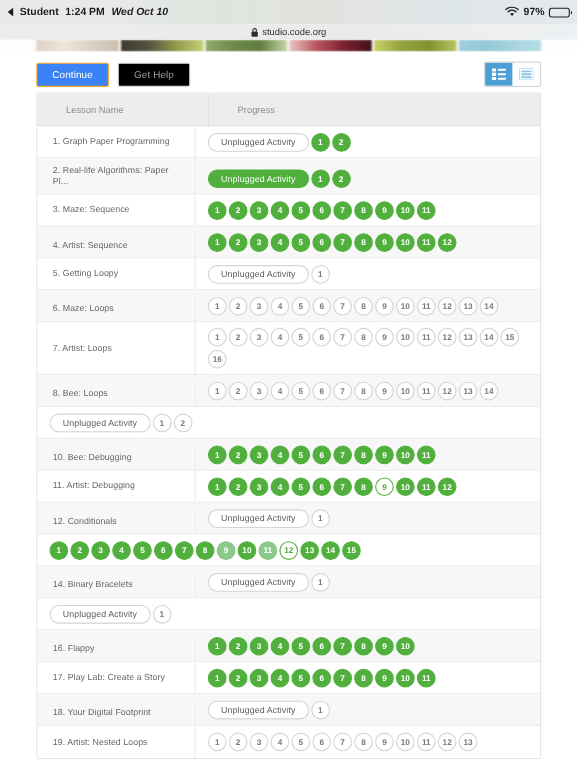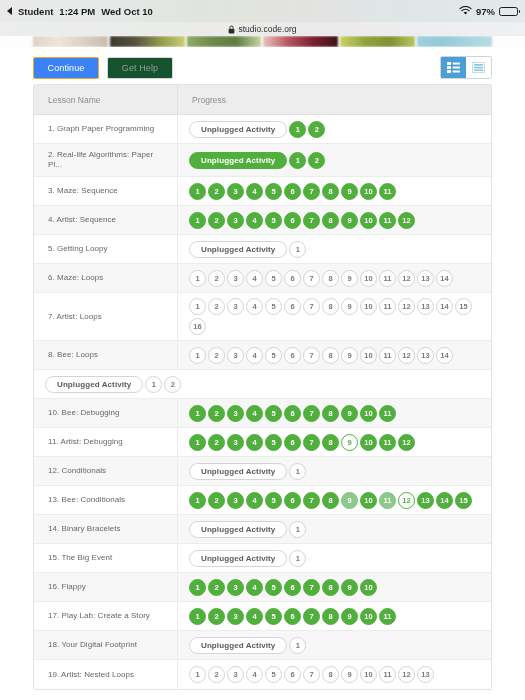--- a/index.html
+++ b/index.html
@@ -24,21 +24,21 @@
   .sb-left { display: flex; align-items: center; gap: 6px; white-space: nowrap; }
   .back-arrow {
     width: 0; height: 0;
     border-top: 4px solid transparent;
     border-bottom: 4px solid transparent;
     border-right: 5px solid #1c1c1e;
     display: inline-block;
   }
   .sb-app { font-weight: 600; font-size: 9.5px; }
   .sb-time { font-weight: 600; font-size: 9.5px; }
-  .sb-date { font-weight: 600; font-size: 9.5px; }
+  .sb-date { font-weight: 600; font-size: 9.5px; font-style: italic; }
   .sb-right { margin-left: auto; display: flex; align-items: center; gap: 4px; }
   .wifi-icon { display: block; }
   .sb-battpct { font-size: 9.5px; font-weight: 600; }
   .batt {
     position: relative;
     width: 19px; height: 9px;
     border: 1px solid #1c1c1e;
     border-radius: 2.5px;
     padding: 1px;
   }
@@ -104,21 +104,21 @@
     cursor: pointer;
     letter-spacing: .1px;
   }
   .btn-continue {
     background: #3b82f6;
     color: #ffffff;
     border: 1px solid #f5a623;
     font-weight: 400;
   }
   .btn-gethelp {
-    background: #14532d;
+    background: #000000;
     color: #9b9b9b;
     border: 1px solid #d6d6d6;
     margin-left: 8px;
   }
   .viewtoggle {
     margin-left: auto;
     display: flex;
     border: 1px solid #cfd4d8;
     border-radius: 2px;
     overflow: hidden;
@@ -143,32 +143,33 @@
     display: flex;
     background: #ededed;
     height: 30px;
     border-bottom: 1px solid #e0e0e0;
   }
   .th {
     display: flex; align-items: center;
     font-size: 8.5px;
     color: #8c8c8c;
     padding-left: 14px;
+    margin-left: 12px;
   }
   .th-name { width: 144px; border-right: 1px solid #e0e0e0; }
   .th-prog { flex: 1; }
 
   .trow {
     display: flex;
     align-items: stretch;
     border-bottom: 1px solid #ececec;
     min-height: 29px;
     background: #ffffff;
   }
-  .trow.alt { background: #f7f7f7; }
+  .trow.alt { background: #f7f7f7; align-items: flex-end; }
   .trow:last-child { border-bottom: none; }
 
   .td-name {
     width: 144px;
     border-right: 1px solid #ececec;
     display: flex; align-items: center;
     padding: 6px 8px 6px 14px;
     font-size: 8px;
     color: #676767;
     letter-spacing: .05px;
@@ -199,21 +200,21 @@
   .bub.partial  { background: #8dc98a; color: #ffffff; border: 1px solid #86c383; }
   .bub.ring     { background: #ffffff; color: #51b03d; border: 1.2px solid #51b03d; }
   .bub.todo     { background: #ffffff; color: #7a7a7a; border: 1px solid #d4d4d4; }
 
   .pill {
     height: 17px;
     border-radius: 9px;
     padding: 0 11px;
     display: flex; align-items: center; justify-content: center;
     font-size: 8px;
-    font-weight: 700;
+    font-weight: 400;
     flex: 0 0 auto;
     cursor: pointer;
     user-select: none;
     letter-spacing: .1px;
   }
   .pill.todo { background: #ffffff; color: #5b5b5b; border: 1px solid #d4d4d4; }
   .pill.done { background: #51b03d; color: #ffffff; border: 1px solid #51b03d; }
 </style>
 </head>
 <body>
@@ -448,21 +449,20 @@
           </div>
         </div>
         <div class="trow alt">
           <div class="td-name">12. Conditionals</div>
           <div class="td-prog">
             <div class="pill todo">Unplugged Activity</div>
             <div class="bub todo">1</div>
           </div>
         </div>
         <div class="trow">
-          <div class="td-name">13. Bee: Conditionals</div>
           <div class="td-prog">
             <div class="bub done">1</div>
             <div class="bub done">2</div>
             <div class="bub done">3</div>
             <div class="bub done">4</div>
             <div class="bub done">5</div>
             <div class="bub done">6</div>
             <div class="bub done">7</div>
             <div class="bub done">8</div>
             <div class="bub partial">9</div>
@@ -475,21 +475,20 @@
           </div>
         </div>
         <div class="trow alt">
           <div class="td-name">14. Binary Bracelets</div>
           <div class="td-prog">
             <div class="pill todo">Unplugged Activity</div>
             <div class="bub todo">1</div>
           </div>
         </div>
         <div class="trow">
-          <div class="td-name">15. The Big Event</div>
           <div class="td-prog">
             <div class="pill todo">Unplugged Activity</div>
             <div class="bub todo">1</div>
           </div>
         </div>
         <div class="trow alt">
           <div class="td-name">16. Flappy</div>
           <div class="td-prog">
             <div class="bub done">1</div>
             <div class="bub done">2</div>

